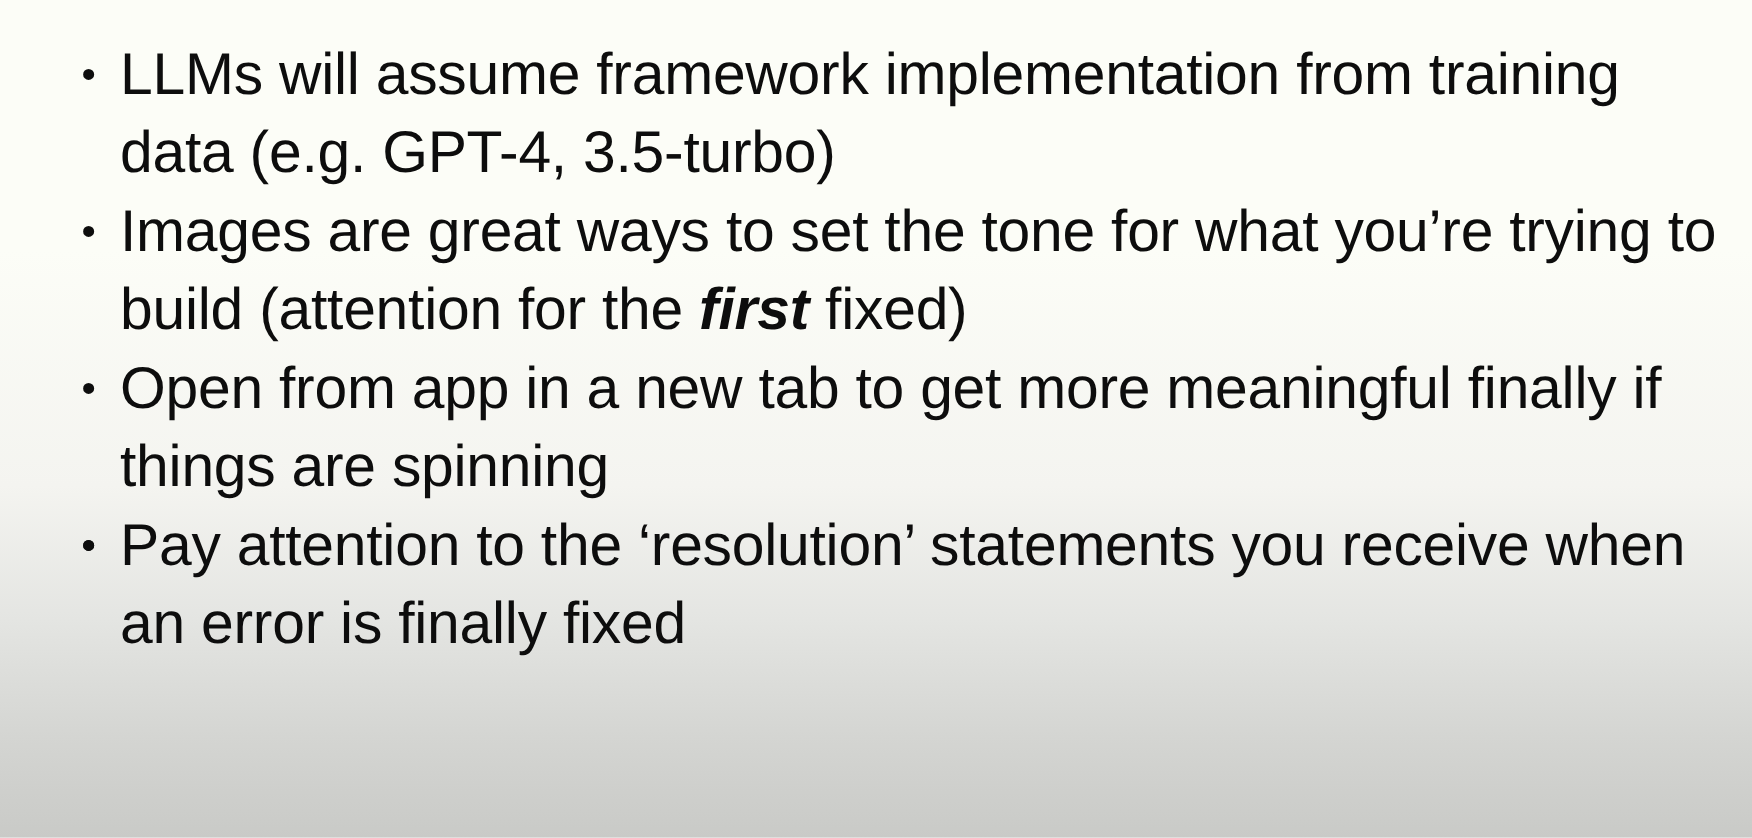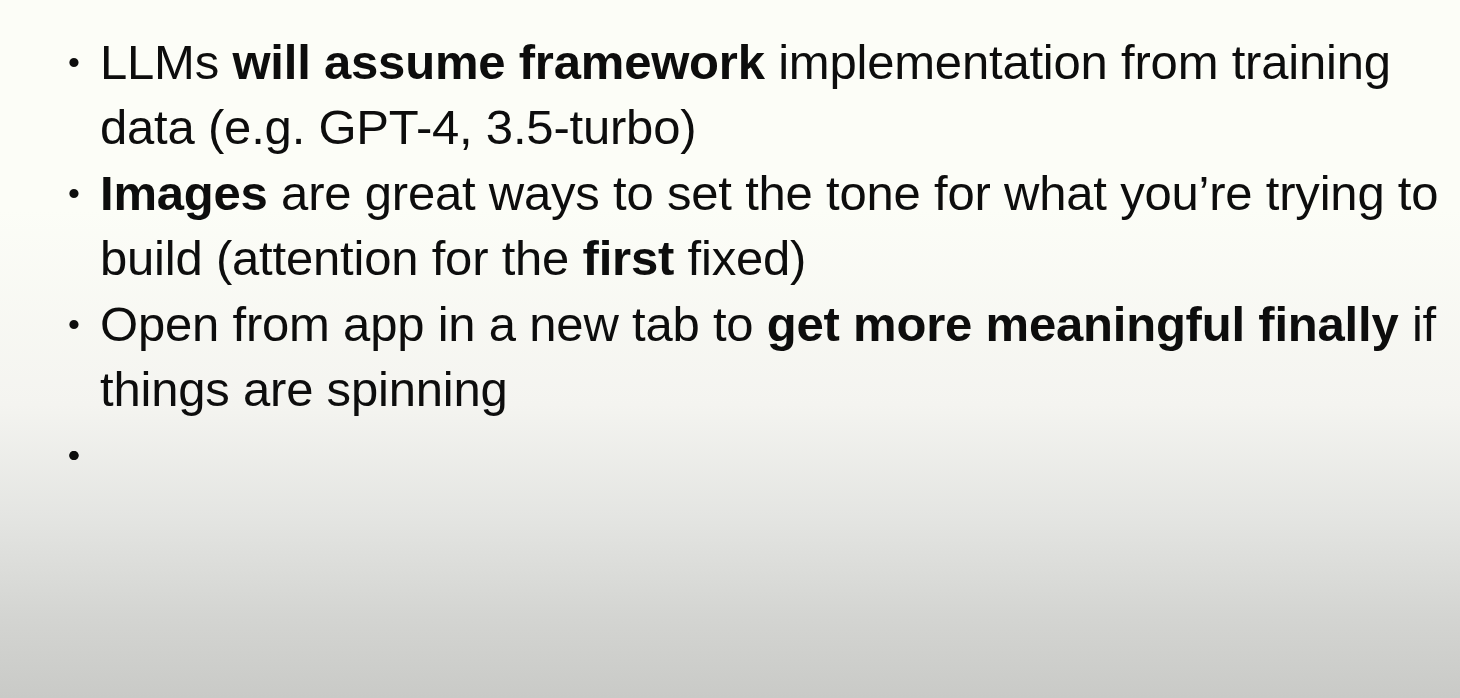--- a/index.html
+++ b/index.html
@@ -59,33 +59,33 @@
     left: 8px;
     top: 0;
     width: 14px;
     height: 65px;
     line-height: 65px;
     font-size: 34px;
     color: #0d0d0d;
     text-align: left;
   }
 
-  .b { font-weight: 700; text-align: center; }
+  .b { font-weight: 400; text-align: center; }
   .i { }
-  .bi { font-weight: 700; }
+  .bi { font-weight: 700; font-style: italic; }
 
   
   .bullet-text {
     display: inline;
   }
 </style>
 </head>
 <body>
 
 <div id="slide" style="background: linear-gradient(rgb(252, 253, 247) 0%, rgb(252, 253, 247) 30%, rgb(244, 244, 240) 58%, rgb(228, 229, 226) 74%, rgb(212, 213, 210) 88%, rgb(201, 202, 199) 100%);">
   <ul id="bullet-list">
       <li class="bullet-item" style="color: rgb(13, 13, 13);"><span class="bullet-marker">•</span><span class="bullet-text"><span>LLMs </span><span class="b">will assume framework</span><span> implementation from training data (</span><span class="i">e.g. GPT-4, 3.5-turbo</span><span>)</span></span></li>
       <li class="bullet-item" style="color: rgb(13, 13, 13);"><span class="bullet-marker">•</span><span class="bullet-text"><span class="b">Images</span><span> are great ways to set the tone for what you’re trying to build (</span><span class="i">attention for the </span><span class="bi">first</span><span class="i"> fixed</span><span>)</span></span></li>
       <li class="bullet-item" style="color: rgb(13, 13, 13);"><span class="bullet-marker">•</span><span class="bullet-text"><span>Open from app in a new tab to </span><span class="b">get more meaningful finally</span><span> if things are spinning</span></span></li>
       <li class="bullet-item" style="color: rgb(13, 13, 13);"><span class="bullet-marker">•</span></li>
-      <li class="bullet-item" style="color: rgb(13, 13, 13);"><span class="bullet-marker">•</span></li>
+      <li class="bullet-item" style="color: rgb(13, 13, 13);"><span class="bullet-marker">•</span><span class="bullet-text"><span class="b">Pay attention to the ‘resolution’ statements</span><span> you receive when an error is finally fixed</span></span></li>
     </ul>
 </div>
 
 </body></html>

